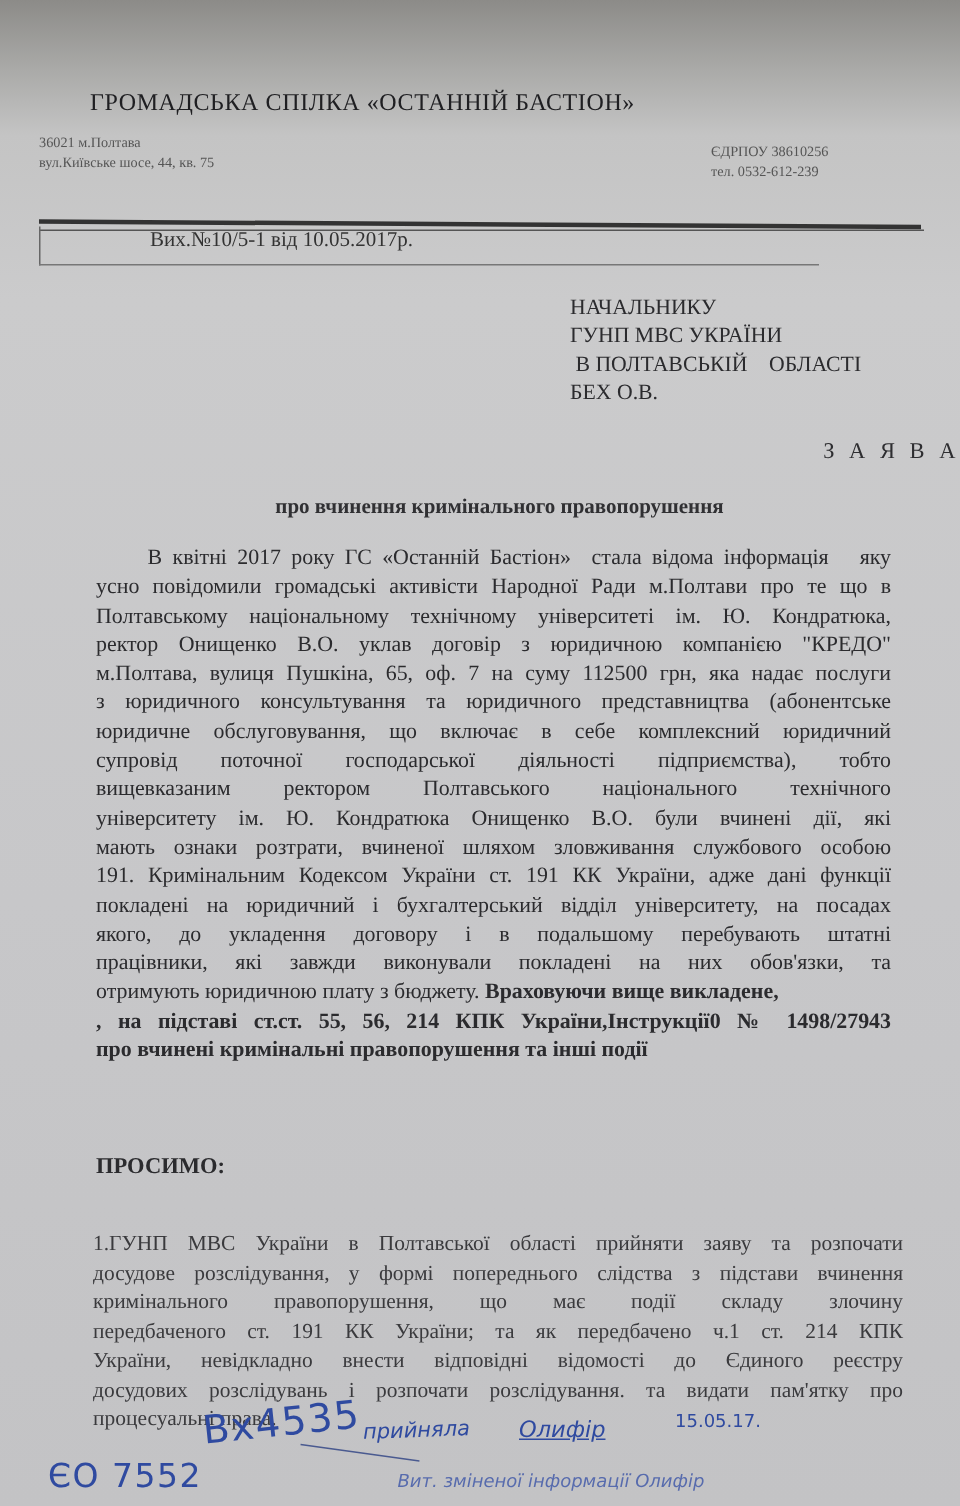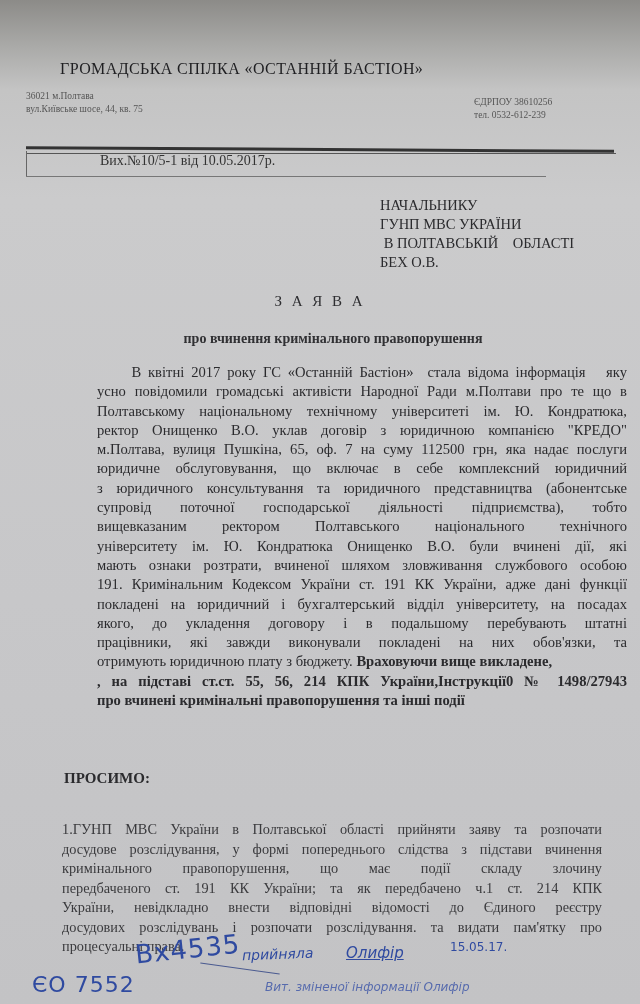--- a/index.html
+++ b/index.html
@@ -20,25 +20,25 @@
     .addr { font-size: 9.5px; color: #555; line-height: 13px; }
     .addr-left { left: 26px; top: 90px; }
     .addr-right { left: 474px; top: 96px; }
     .rule-thick { left: 26px; top: 148px; width: 588px; height: 3px; background: #333; transform: rotate(0.35deg); }
     .rule-thin { left: 26px; top: 153px; width: 590px; height: 0; border-top: 1px solid #555; }
     .rule-v { left: 26px; top: 151px; width: 0; height: 26px; border-left: 1px solid #666; }
     .rule-bottom { left: 26px; top: 176px; width: 520px; border-top: 1px solid #777; }
     .out-num { left: 100px; top: 153px; font-size: 14px; color: #333; }
     .addressee { left: 380px; top: 196px; font-size: 14.5px; line-height: 19px; color: #2b2b2e; }
     .addressee div { white-space: pre; }
-    .zayava { left: 0; width: 640px; top: 293px; text-align: center; font-size: 15px; letter-spacing: 3px; color: #2e2e31; }
+    .zayava { left: 0; width: 640px; top: 293px; text-align: right; font-size: 15px; letter-spacing: 3px; color: #2e2e31; }
     .subtitle { left: 0; width: 640px; top: 331px; text-align: center; font-size: 14px; font-weight: bold; color: #303033; padding-left: 13px; }
     .body-para {
       position: absolute; left: 64px; top: 363px; width: 530px;
-      font-size: 14.6px; line-height: 19.3px; color: #2b2b2e; text-align: justify; margin-left: 33px;
+      font-size: 14.6px; line-height: 19.3px; color: #2b2b2e; text-align: justify;
     }
     .body-para .line { display: block; white-space: nowrap; text-align-last: justify; }
     .body-para .line.first { padding-left: 0; }
     .body-para .line.last { text-align-last: left; }
     .body-para b { font-weight: bold; }
     .prosymo { left: 64px; top: 770px; font-size: 15px; font-weight: bold; color: #2b2b2e; }
     .request {
       position: absolute; left: 62px; top: 820px; width: 540px;
       font-size: 14.3px; line-height: 19.5px; color: #3a3a3d;
     }
@@ -86,22 +86,22 @@
 
   <div class="abs zayava">З А Я В А</div>
   <div class="abs subtitle">про вчинення кримінального правопорушення</div>
 
   <div class="body-para">
     <span class="line first" style="white-space:pre">     В квітні 2017 року ГС «Останній Бастіон»  стала відома інформація   яку</span>
     <span class="line">усно повідомили громадські активісти Народної Ради м.Полтави про те що в</span>
     <span class="line">Полтавському  національному  технічному  університеті  ім.  Ю.  Кондратюка,</span>
     <span class="line">ректор  Онищенко  В.О.  уклав  договір  з  юридичною  компанією  "КРЕДО"</span>
     <span class="line">м.Полтава, вулиця Пушкіна, 65, оф. 7  на суму 112500 грн, яка надає послуги</span>
+    <span class="line">з  юридичного  консультування  та  юридичного  представництва  (абонентське</span>
     <span class="line">юридичне  обслуговування,  що  включає  в  себе  комплексний  юридичний</span>
-    <span class="line">з  юридичного  консультування  та  юридичного  представництва  (абонентське</span>
     <span class="line">супровід     поточної     господарської     діяльності     підприємства),     тобто</span>
     <span class="line">вищевказаним     ректором     Полтавського     національного     технічного</span>
     <span class="line">університету  ім.  Ю.  Кондратюка  Онищенко  В.О.    були  вчинені  дії,  які</span>
     <span class="line">мають  ознаки  розтрати,  вчиненої  шляхом  зловживання  службового  особою</span>
     <span class="line">191. Кримінальним Кодексом України ст. 191 КК України,  адже дані функції</span>
     <span class="line">покладені на юридичний   і бухгалтерський відділ університету, на посадах</span>
     <span class="line">якого,  до  укладення    договору  і  в  подальшому  перебувають  штатні</span>
     <span class="line">працівники,  які  завжди  виконували  покладені  на  них  обов'язки,  та</span>
     <span class="line last"><span>отримують юридичною плату з бюджету. </span><b>Враховуючи вище викладене,</b></span>
     <b class="line">, на підставі ст.ст. 55, 56, 214 КПК України,Інструкції0    № 1498/27943</b>

